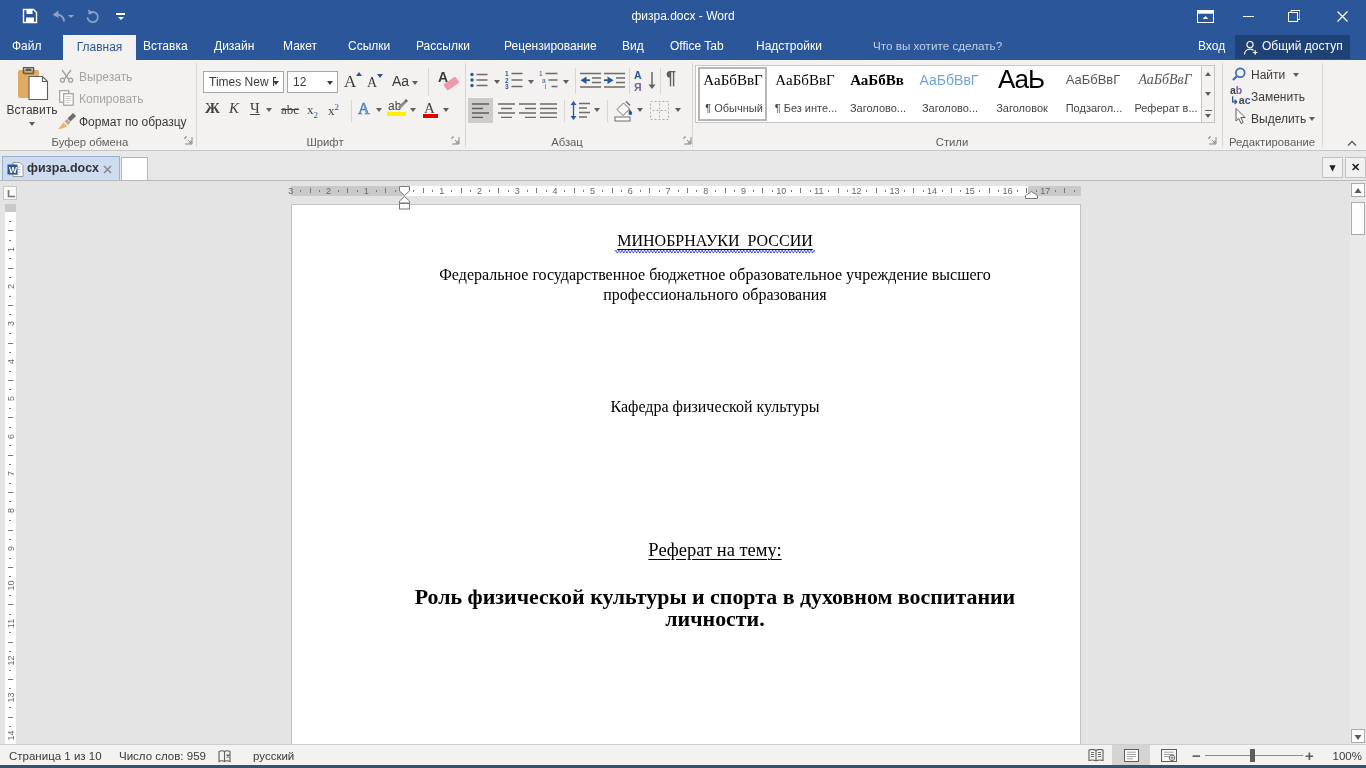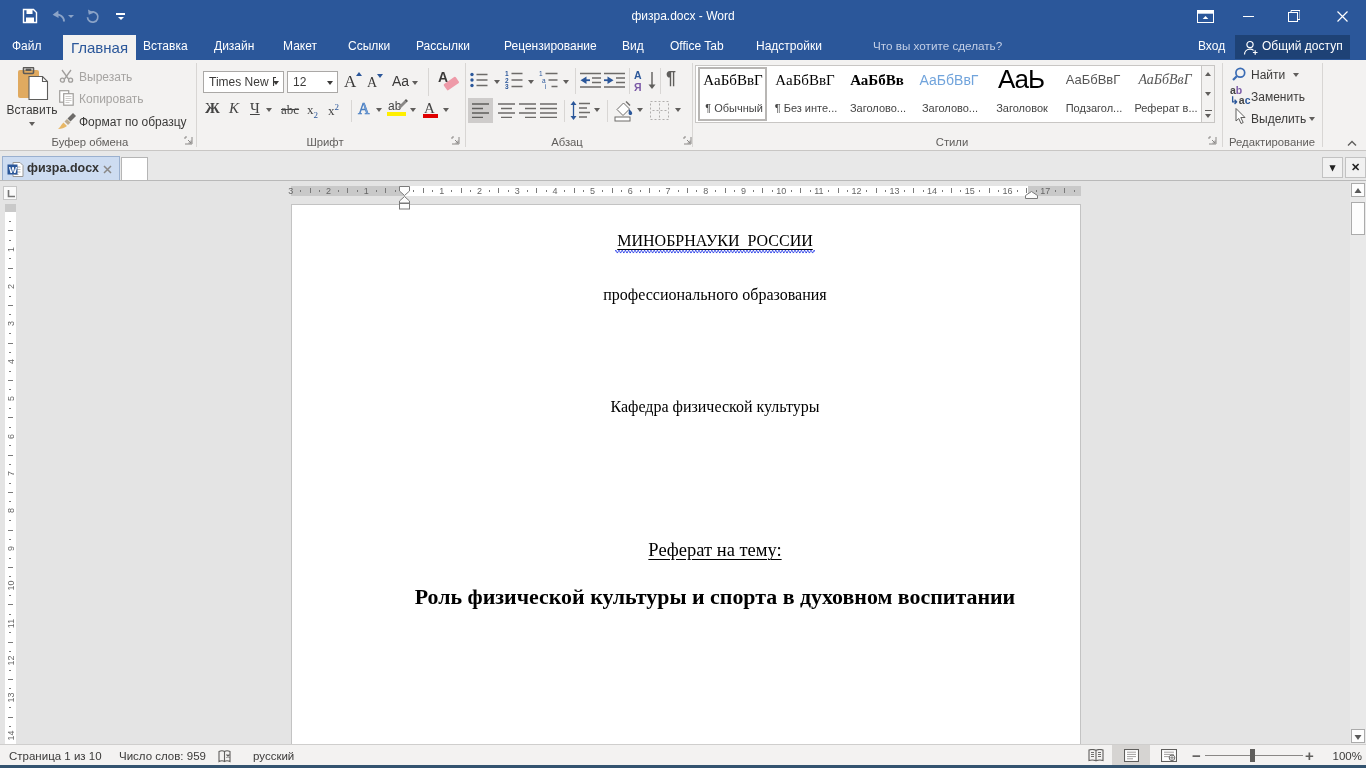--- a/index.html
+++ b/index.html
@@ -2,21 +2,21 @@
 <html><head><meta charset="utf-8">
 <style>
 *{margin:0;padding:0;box-sizing:border-box}
 html,body{width:1366px;height:768px;overflow:hidden}
 body{font-family:"Liberation Sans",sans-serif;position:relative;background:#e4e4e4}
 .abs{position:absolute}
 
 #titlebar{position:absolute;left:0;top:0;width:1366px;height:32px;background:#2b579a}
 #tabrow{position:absolute;left:0;top:32px;width:1366px;height:28px;background:#2b579a}
 .rtab{position:absolute;top:0;height:28px;line-height:28px;color:#fff;font-size:12px;text-align:left}
-#activetab{position:absolute;top:3px;height:25px;background:#f3f2f1;color:#2b579a;font-size:15px;line-height:25px;text-align:center}
+#activetab{position:absolute;top:3px;height:25px;background:#f3f2f1;color:#2b579a;font-size:12px;line-height:25px;text-align:center}
 
 #ribbon{position:absolute;left:0;top:60px;width:1366px;height:91px;background:#f3f2f1;border-bottom:1px solid #c8c6c4}
 .gsep{position:absolute;top:3px;height:84px;width:1px;background:#d8d6d4}
 .glabel{position:absolute;top:76px;height:14px;font-size:11.3px;color:#605e5c;text-align:center;white-space:nowrap}
 .launcher{position:absolute;width:9px;height:9px}
 .rbtntext{font-size:12px;color:#3b3a39;white-space:nowrap}
 .disabled{color:#a6a4a2}
 .combo{position:absolute;background:#fff;border:1px solid #aaa8a6;height:22px;font-size:12px;color:#3b3a39;line-height:20px;padding-left:5px;white-space:nowrap;overflow:hidden}
 .carr{position:absolute;width:0;height:0;border-left:3.5px solid transparent;border-right:3.5px solid transparent;border-top:4px solid #605e5c}
 .vdiv{position:absolute;width:1px;background:#d8d6d4}
@@ -523,24 +523,26 @@
     <div class="sbtn" style="top:548px">
         <svg width="12" height="12" viewBox="0 0 12 12" style="display:block;margin:0.5px auto">
           <path d="M6 9L2.5 4h7z" fill="#5a5a5a"></path>
         </svg>
       </div>
   </div>
   <svg class="abs" style="left:614.5px;top:66.5px" width="200" height="6" viewBox="0 0 200 6">
       <path d="M0 3.6 q0.8 -2.9 1.6 0 q0.8 2.9 1.6 0 q0.8 -2.9 1.6 0 q0.8 2.9 1.6 0 q0.8 -2.9 1.6 0 q0.8 2.9 1.6 0 q0.8 -2.9 1.6 0 q0.8 2.9 1.6 0 q0.8 -2.9 1.6 0 q0.8 2.9 1.6 0 q0.8 -2.9 1.6 0 q0.8 2.9 1.6 0 q0.8 -2.9 1.6 0 q0.8 2.9 1.6 0 q0.8 -2.9 1.6 0 q0.8 2.9 1.6 0 q0.8 -2.9 1.6 0 q0.8 2.9 1.6 0 q0.8 -2.9 1.6 0 q0.8 2.9 1.6 0 q0.8 -2.9 1.6 0 q0.8 2.9 1.6 0 q0.8 -2.9 1.6 0 q0.8 2.9 1.6 0 q0.8 -2.9 1.6 0 q0.8 2.9 1.6 0 q0.8 -2.9 1.6 0 q0.8 2.9 1.6 0 q0.8 -2.9 1.6 0 q0.8 2.9 1.6 0 q0.8 -2.9 1.6 0 q0.8 2.9 1.6 0 q0.8 -2.9 1.6 0 q0.8 2.9 1.6 0 q0.8 -2.9 1.6 0 q0.8 2.9 1.6 0 q0.8 -2.9 1.6 0 q0.8 2.9 1.6 0 q0.8 -2.9 1.6 0 q0.8 2.9 1.6 0 q0.8 -2.9 1.6 0 q0.8 2.9 1.6 0 q0.8 -2.9 1.6 0 q0.8 2.9 1.6 0 q0.8 -2.9 1.6 0 q0.8 2.9 1.6 0 q0.8 -2.9 1.6 0 q0.8 2.9 1.6 0 q0.8 -2.9 1.6 0 q0.8 2.9 1.6 0 q0.8 -2.9 1.6 0 q0.8 2.9 1.6 0 q0.8 -2.9 1.6 0 q0.8 2.9 1.6 0 q0.8 -2.9 1.6 0 q0.8 2.9 1.6 0 q0.8 -2.9 1.6 0 q0.8 2.9 1.6 0 q0.8 -2.9 1.6 0 q0.8 2.9 1.6 0 q0.8 -2.9 1.6 0 q0.8 2.9 1.6 0 q0.8 -2.9 1.6 0 q0.8 2.9 1.6 0 q0.8 -2.9 1.6 0 q0.8 2.9 1.6 0 q0.8 -2.9 1.6 0 q0.8 2.9 1.6 0 q0.8 -2.9 1.6 0 q0.8 2.9 1.6 0 q0.8 -2.9 1.6 0 q0.8 2.9 1.6 0 q0.8 -2.9 1.6 0 q0.8 2.9 1.6 0 q0.8 -2.9 1.6 0 q0.8 2.9 1.6 0 q0.8 -2.9 1.6 0 q0.8 2.9 1.6 0 q0.8 -2.9 1.6 0 q0.8 2.9 1.6 0 q0.8 -2.9 1.6 0 q0.8 2.9 1.6 0 q0.8 -2.9 1.6 0 q0.8 2.9 1.6 0 q0.8 -2.9 1.6 0 q0.8 2.9 1.6 0 q0.8 -2.9 1.6 0 q0.8 2.9 1.6 0 q0.8 -2.9 1.6 0 q0.8 2.9 1.6 0 q0.8 -2.9 1.6 0 q0.8 2.9 1.6 0 q0.8 -2.9 1.6 0 q0.8 2.9 1.6 0 q0.8 -2.9 1.6 0 q0.8 2.9 1.6 0 q0.8 -2.9 1.6 0 q0.8 2.9 1.6 0 q0.8 -2.9 1.6 0 q0.8 2.9 1.6 0 q0.8 -2.9 1.6 0 q0.8 2.9 1.6 0 q0.8 -2.9 1.6 0 q0.8 2.9 1.6 0 q0.8 -2.9 1.6 0 q0.8 2.9 1.6 0 q0.8 -2.9 1.6 0 q0.8 2.9 1.6 0 q0.8 -2.9 1.6 0 q0.8 2.9 1.6 0 q0.8 -2.9 1.6 0 q0.8 2.9 1.6 0 q0.8 -2.9 1.6 0 q0.8 2.9 1.6 0 q0.8 -2.9 1.6 0 q0.8 2.9 1.6 0 q0.8 -2.9 1.6 0 q0.8 2.9 1.6 0 q0.8 -2.9 1.6 0 q0.8 2.9 1.6 0 q0.8 -2.9 1.6 0 q0.8 2.9 1.6 0 q0.8 -2.9 1.6 0 q0.8 2.9 1.6 0 q0.8 -2.9 1.6 0 q0.8 2.9 1.6 0" fill="none" stroke="#3347e8" stroke-width="1"></path>
     </svg>
   <div class="dline" style="top:49.8px"><span class="u1">МИНОБРНАУКИ  РОССИИ</span></div>
+  <div class="dline" style="top:84.1px">Федеральное государственное бюджетное образовательное учреждение высшего</div>
   <div class="dline" style="top:104.3px">профессионального образования</div>
   <div class="dline" style="top:216.1px">Кафедра физической культуры</div>
   <div class="dline" style="top:358.3px;font-size:18.5px;line-height:22px"><span class="u1">Реферат на тему:</span></div>
   <div class="dline" style="top:403.6px;font-size:21.9px;line-height:24px;font-weight:bold">Роль физической культуры и спорта в духовном воспитании</div>
+  <div class="dline" style="top:426.1px;font-size:21.9px;line-height:24px;font-weight:bold">личности.</div>
 </div>
 <div id="statusbar">
   <div class="st" style="left:9px">Страница 1 из 10</div>
   <div class="st" style="left:119px">Число слов: 959</div>
   <svg class="abs" style="left:218px;top:5px" width="14" height="13" viewBox="0 0 14 13">
       <path d="M1 1.5c2-1 4-1 5.5 0 1.5-1 3.5-1 5.5 0v10c-2-1-4-1-5.5 0-1.5-1-3.5-1-5.5 0z" fill="none" stroke="#5f5e5c" stroke-width="1.1"></path>
       <path d="M6.5 1.5v10" stroke="#5f5e5c" stroke-width="1.1"></path>
       <path d="M8.5 4.5l3 3M11.5 4.5l-3 3" stroke="#5f5e5c" stroke-width="1.2"></path>
     </svg>
   <div class="st" style="left:253px">русский</div>

